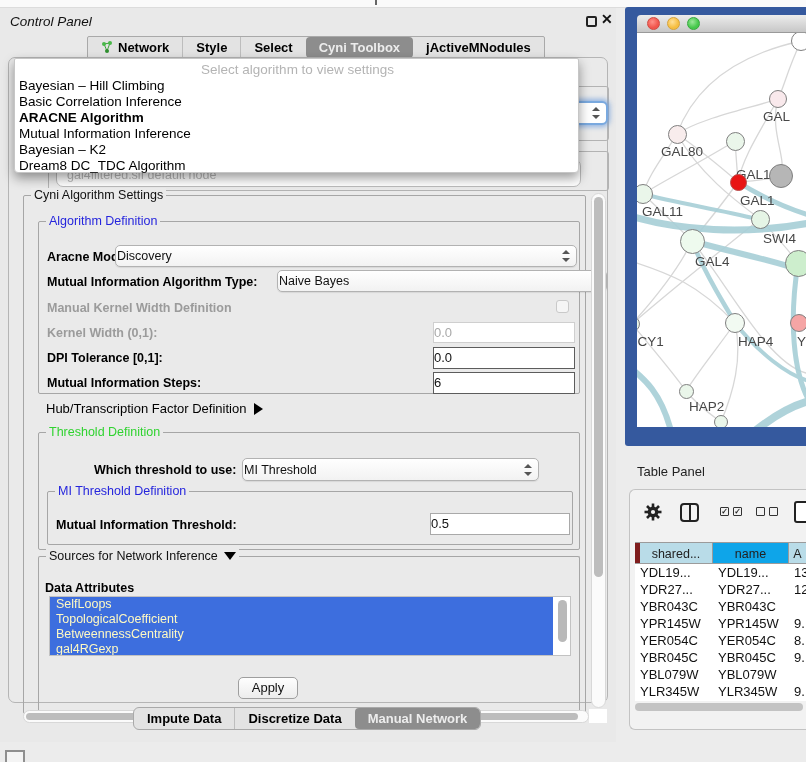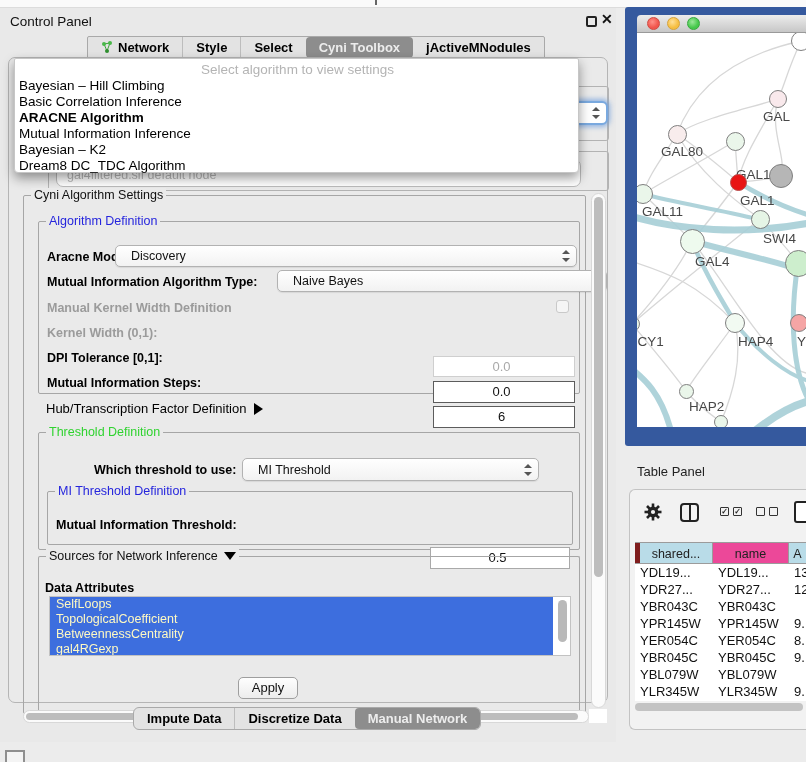--- a/index.html
+++ b/index.html
@@ -7,21 +7,21 @@
   body { font-family:"Liberation Sans", sans-serif; background:#ececec; position:relative; color:#111; }
   .abs { position:absolute; }
 
   
   .top-strip { left:0; top:0; width:806px; height:8px; background:#fafafa; border-bottom:1px solid #dcdcdc; }
   .top-tick { left:375px; top:0; width:2px; height:5px; background:#666; }
 
   
   .control-panel { left:0; top:8px; width:616px; height:734px; background:#e9e9e9; }
   .cp-titlebar { left:0; top:0; width:616px; height:26px; }
-  .cp-title { left:10px; top:6px; font-size:13.5px; color:#111; }
+  .cp-title { left:10px; top:6px; font-size:13.5px; color:#111;font-style:italic; }
   .float-btn { left:586px; top:8px; width:11px; height:11px; border:2px solid #222; border-radius:2px; background:transparent; }
   .close-btn { left:601px; top:3px; font-size:14px; font-weight:bold; color:#111; }
 
   .cp-tabs { left:87px; top:28px; height:23px; display:inline-flex; align-items:stretch;
              border:1px solid #a9a9a9; border-radius:2px; background:#e3e3e3; overflow:hidden; }
   .tab { padding:0 13px; line-height:21px; font-size:13px; font-weight:bold; color:#000;
          display:flex; align-items:center; white-space:nowrap; }
   .tab + .tab { border-left:1px solid #bdbdbd; }
   .tab.sel { background:#8d8d8d; color:#ededed; border-left:none; border-radius:4px; }
   .tab.sel + .tab { border-left:none; }
@@ -57,27 +57,27 @@
   .gtitle { position:absolute; top:-8px; left:7px; background:#eaeaea; padding:0 3px; font-size:12.5px; white-space:nowrap; }
   .t-blue { color:#2525dd; }
   .t-green { color:#30d330; }
 
   .settings-group { left:8px; top:4px; width:563px; height:519px; }
   .alg-group { left:14px; top:25px; width:542px; height:173px; }
   .lbl { position:absolute; font-size:12.5px; font-weight:bold; color:#000; white-space:nowrap; }
   .lbl.dis { color:#9b9b9b; }
 
   .combo { position:absolute; background:linear-gradient(#ffffff,#f2f2f2); border:1px solid #b2b2b2; border-radius:5px;
-           font-size:12.5px; display:flex; align-items:center; padding-left:15px; box-shadow:0 1px 1px rgba(0,0,0,.08); }
+           font-size:12.5px; display:flex; align-items:center; padding-left:1px; box-shadow:0 1px 1px rgba(0,0,0,.08); }
   .spin { position:absolute; right:7px; top:50%; transform:translateY(-50%); width:7px; height:12px; }
   .spin i { position:absolute; left:0; width:0; height:0; border-left:4px solid transparent; border-right:4px solid transparent; }
   .spin .up { top:0; border-bottom:4px solid #555; }
   .spin .dn { bottom:0; border-top:4px solid #555; }
 
-  .field { position:absolute; background:#fff; font-size:13px; text-align:center; padding:2px 5px 0 0;margin-top:34px; }
+  .field { position:absolute; background:#fff; font-size:13px; text-align:left; padding:2px 5px 0 0; }
   .field.dark { border:1.5px solid #5c5c5c; }
   .field.norm { border:1px solid #a9a9a9; }
   .field.dis  { border:1px solid #cfcfcf; color:#a9a9a9; }
   .cb { position:absolute; width:13px; height:13px; border:1px solid #c9c9c9; border-radius:3px; background:#f5f5f5; }
 
   .hub-row { left:22px; top:205px; font-size:13px; color:#000; display:flex; align-items:center; }
   .tri-right { display:inline-block; margin-left:8px; width:0; height:0;
                border-top:6px solid transparent; border-bottom:6px solid transparent; border-left:9px solid #000; }
   .tri-down { display:inline-block; margin-left:6px; width:0; height:0;
               border-left:6px solid transparent; border-right:6px solid transparent; border-top:8px solid #000; vertical-align:1px; }
@@ -119,21 +119,21 @@
   .tp-toolbar { left:0; top:10px; width:177px; height:30px; }
   .icon-cols { left:50px; top:3px; width:19px; height:19px; border:2px solid #222; border-radius:4px; }
   .icon-cols i { position:absolute; left:7px; top:0; width:2px; height:15px; background:#222; }
   .cbx { position:absolute; top:7px; width:9px; height:9px; border:1.5px solid #333; border-radius:1px;
          font-size:8px; line-height:8px; text-align:center; font-weight:bold; color:#222; }
   .icon-file { left:164px; top:1px; width:20px; height:22px; border:2px solid #222; border-radius:3px 6px 0 3px; background:#fff; }
 
   .table-wrap { left:5px; top:52px; width:172px; height:159px; background:#fff; overflow:hidden; }
   .t-header { display:flex; height:22px; border-top:1px solid #9b9b9b; border-bottom:1px solid #9b9b9b; }
   .t-hcell { font-size:12.5px; color:#222; text-align:center; padding-top:4px; border-right:1px solid #9b9b9b;
-             background:#ec4899; overflow:hidden; white-space:nowrap; }
+             background:#0ea5e9; overflow:hidden; white-space:nowrap; }
   .t-hcell.hl { background:#b9dce8; }
   .t-hcell:first-child { border-left:5px solid #7f1d1d; }
   .t-row { display:flex; height:17px; }
   .t-cell { font-size:13px; color:#111; padding:1px 0 0 5px; white-space:nowrap; overflow:hidden; }
   .c0 { width:78px; } .c1 { width:76px; } .c2 { flex:1; }
   .t-hscroll { left:5px; top:213px; width:172px; height:9px; }
   .t-hthumb { width:168px; height:8px; background:#c3c3c3; border-radius:4px; }
 </style>
 </head>
 <body>

